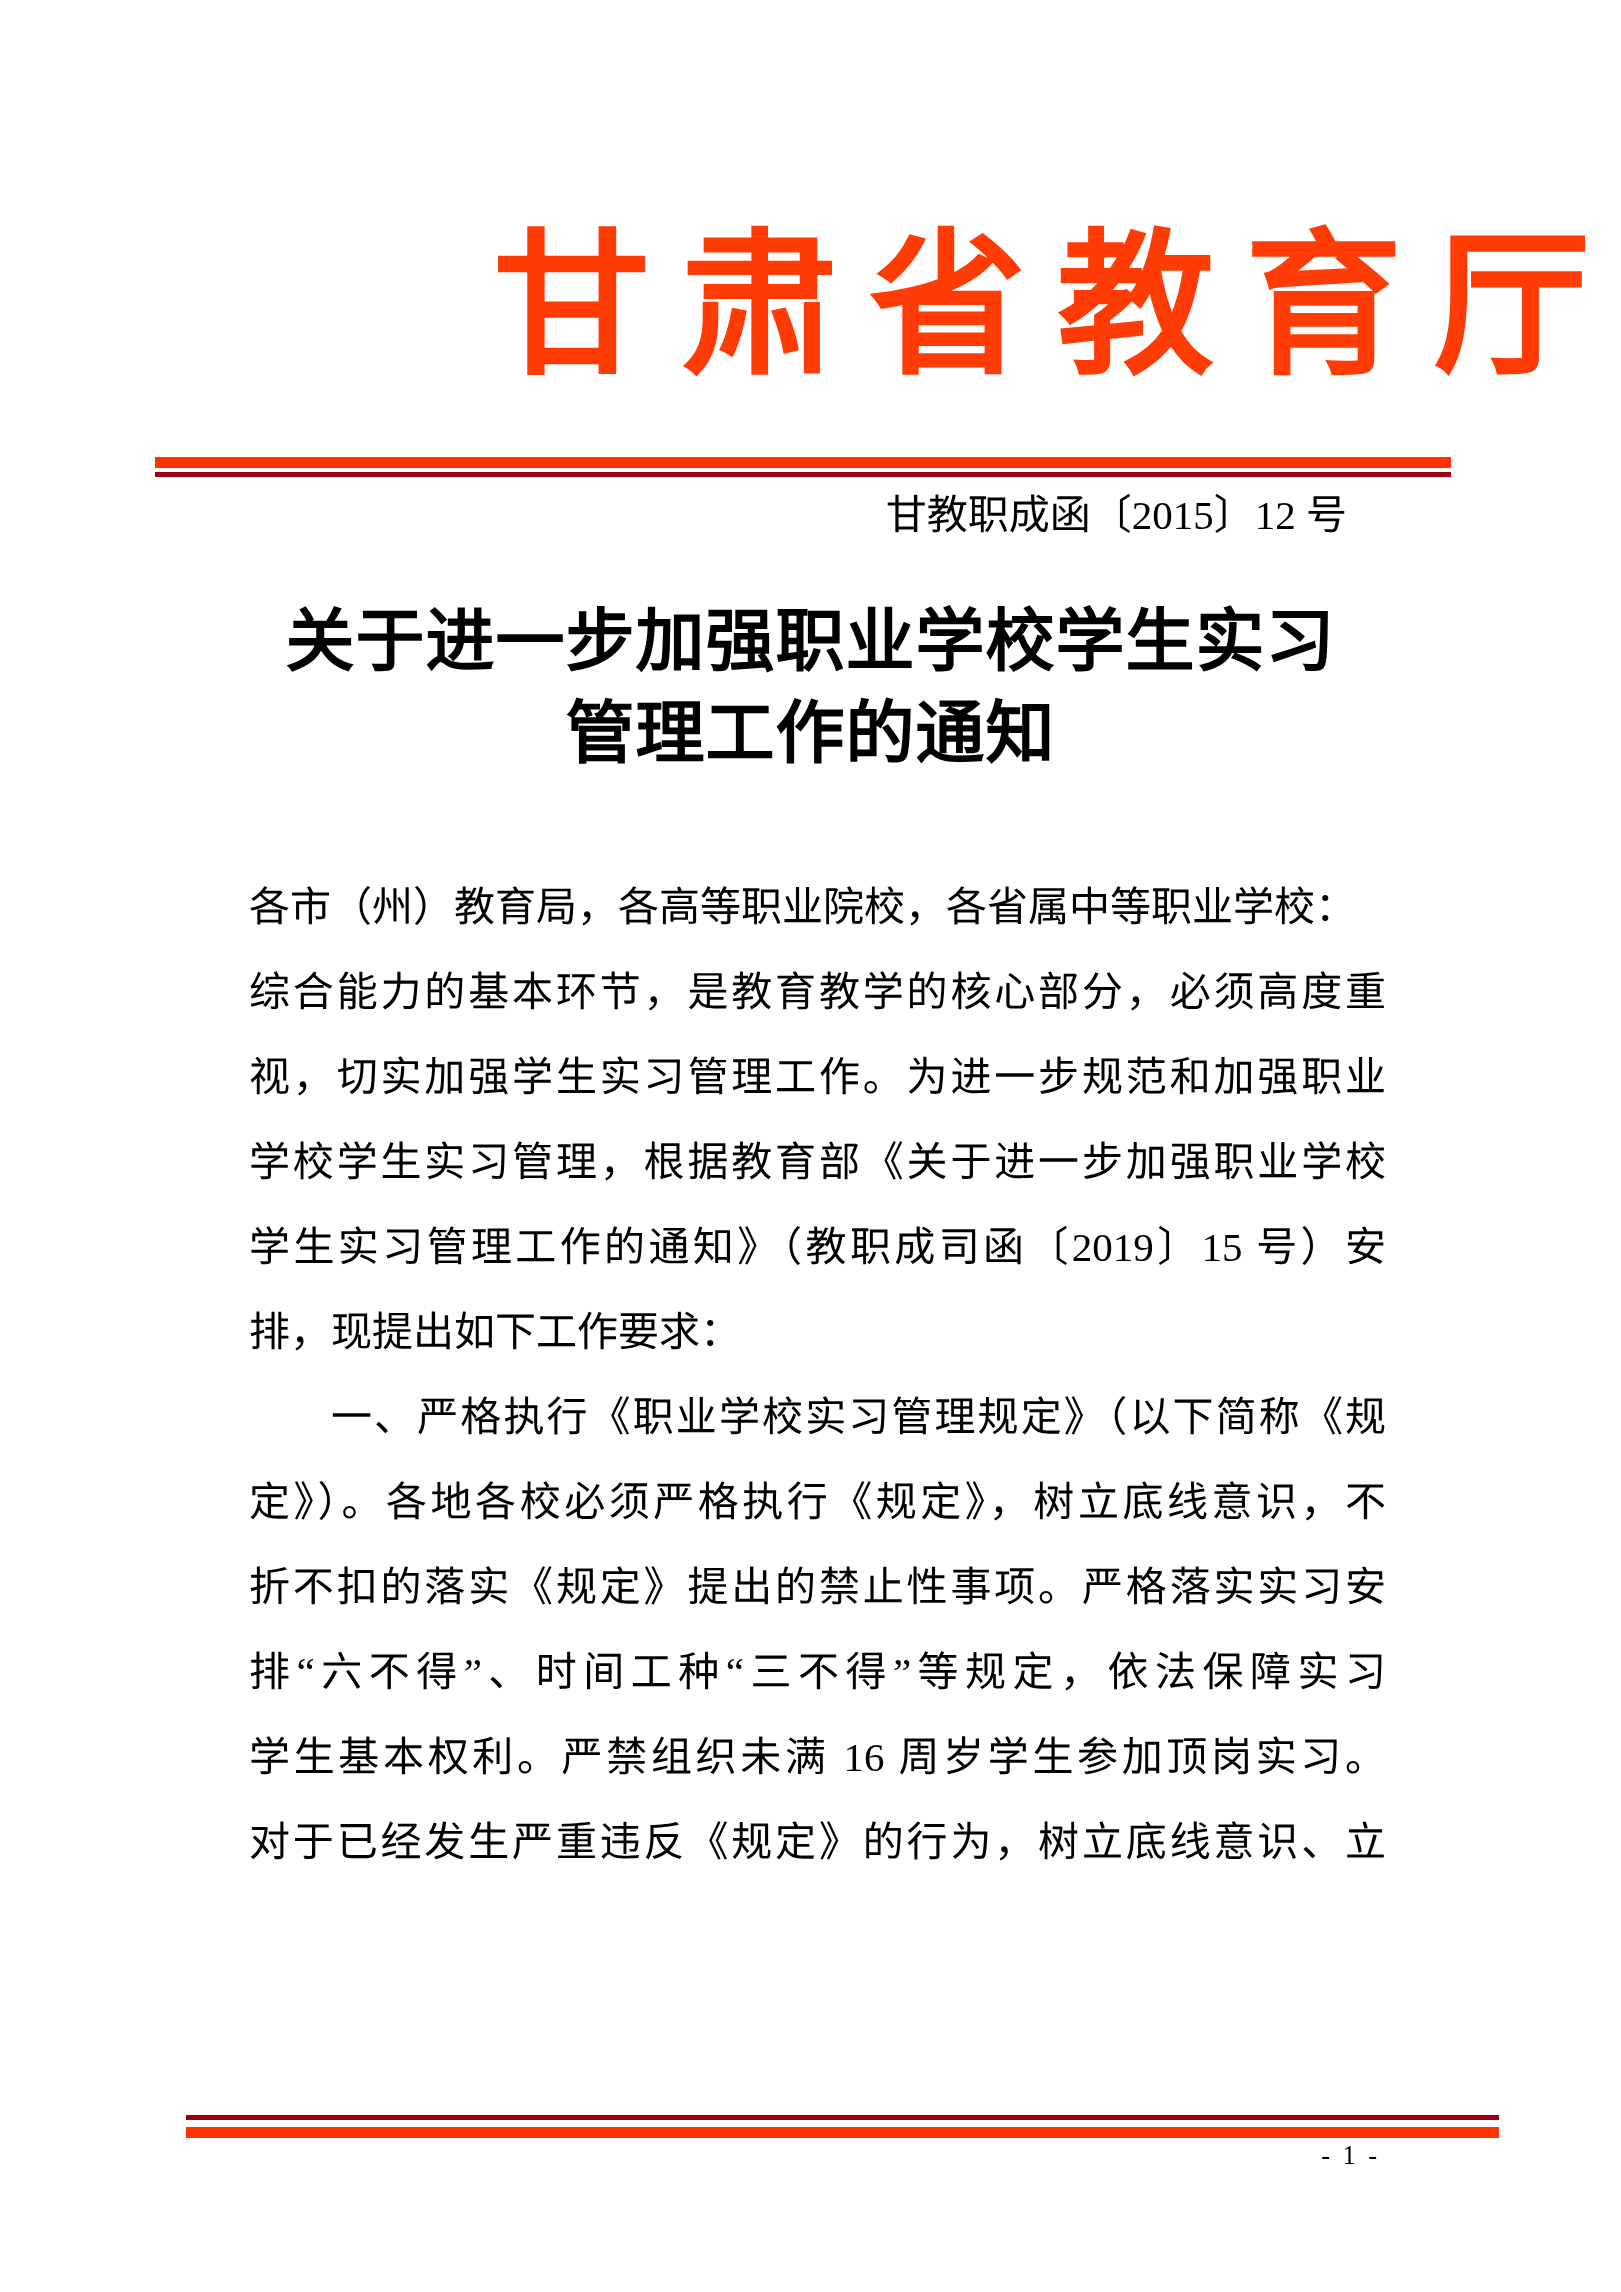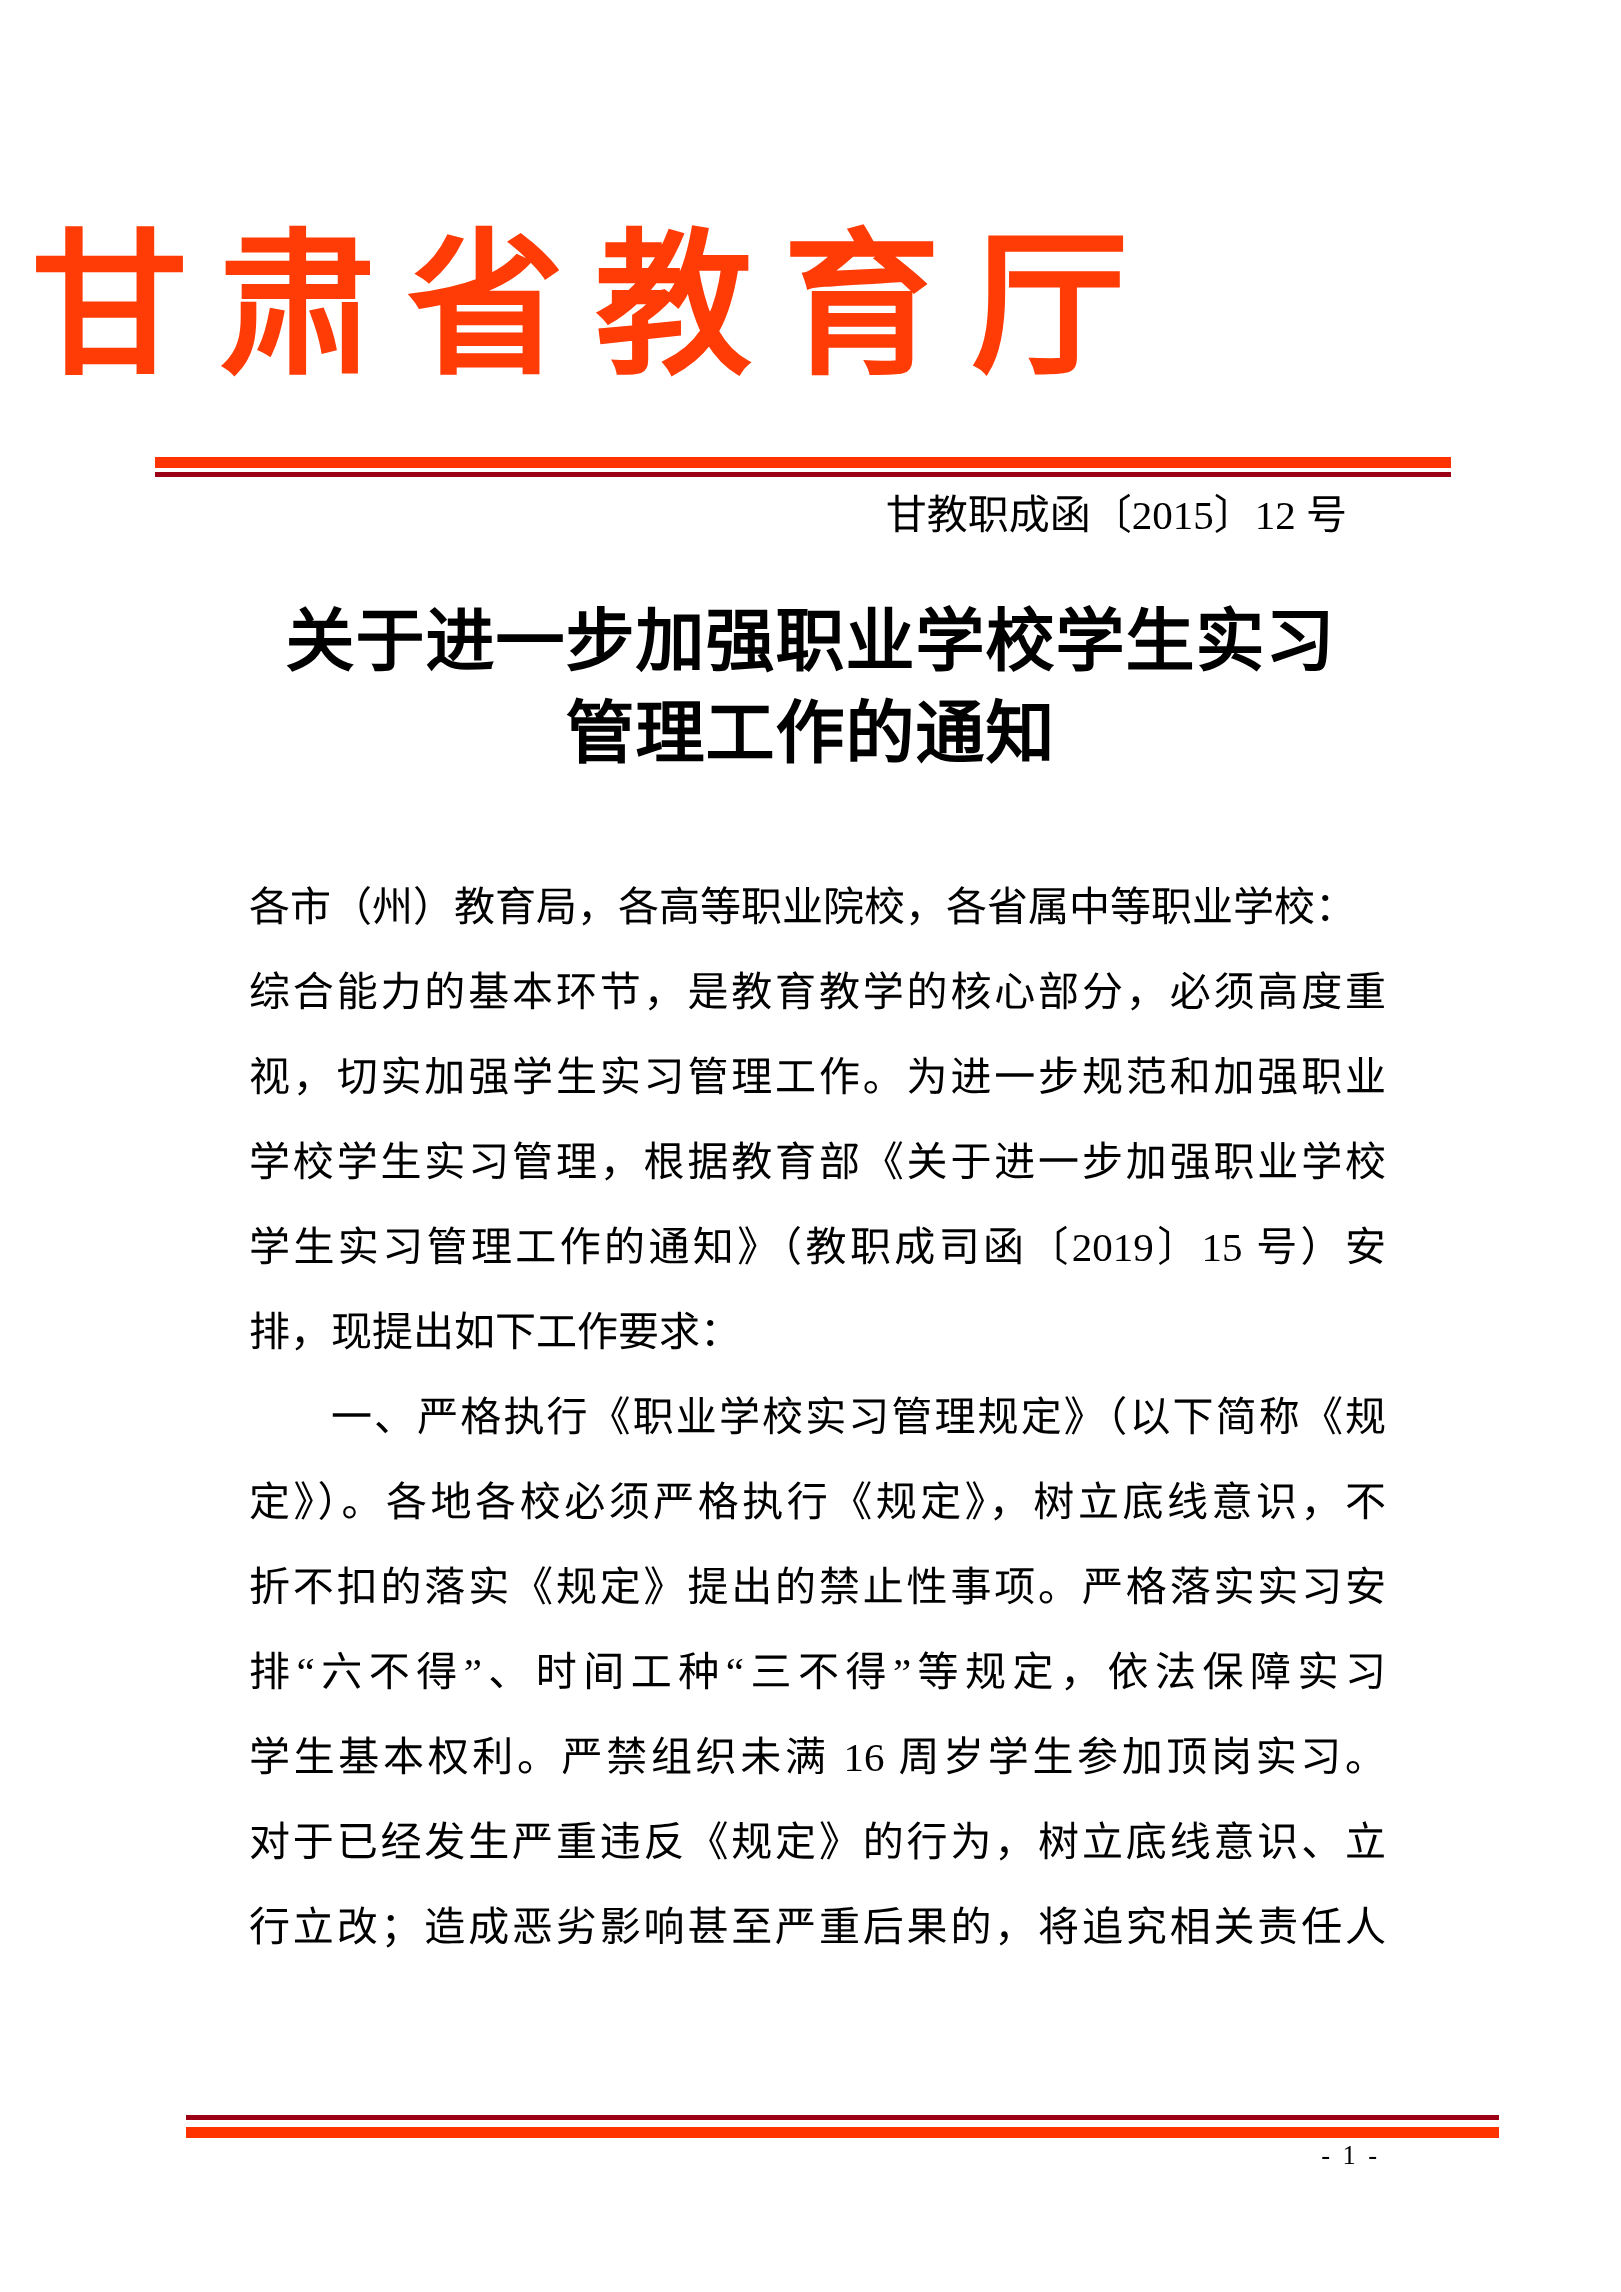--- a/index.html
+++ b/index.html
@@ -16,21 +16,21 @@
     color: #000000;
     overflow: hidden;
   }
 
   
   .agency-title {
     position: absolute;
     top: 229px;
     left: 0;
     width: 100%;
-    text-align: left;
+    text-align: right;
     font-size: 157px;
     font-weight: bold;
     color: var(--title-red, #FF3B06);
     letter-spacing: 31px;
     padding-left: 31px;
     box-sizing: border-box;
     line-height: 1;
     white-space: nowrap;
   }
 
@@ -149,21 +149,20 @@
     <div class="line">视，切实加强学生实习管理工作。为进一步规范和加强职业</div>
     <div class="line">学校学生实习管理，根据教育部《关于进一步加强职业学校</div>
     <div class="line">学生实习管理工作的通知》（教职成司函〔2019〕15 号）安</div>
     <div class="line short">排，现提出如下工作要求：</div>
     <div class="line indent">一、严格执行《职业学校实习管理规定》（以下简称《规</div>
     <div class="line">定》）。各地各校必须严格执行《规定》，树立底线意识，不</div>
     <div class="line">折不扣的落实《规定》提出的禁止性事项。严格落实实习安</div>
     <div class="line">排“六不得”、时间工种“三不得”等规定，依法保障实习</div>
     <div class="line">学生基本权利。严禁组织未满 16 周岁学生参加顶岗实习。</div>
     <div class="line">对于已经发生严重违反《规定》的行为，树立底线意识、立</div>
-    <div class="line">行立改；造成恶劣影响甚至严重后果的，将追究相关责任人</div>
   </div>
 
   <div class="footer-rule-thin"></div>
   <div class="footer-rule-thick"></div>
 
   <div class="page-number">- 1 -</div>
 
 </div>
 
 

